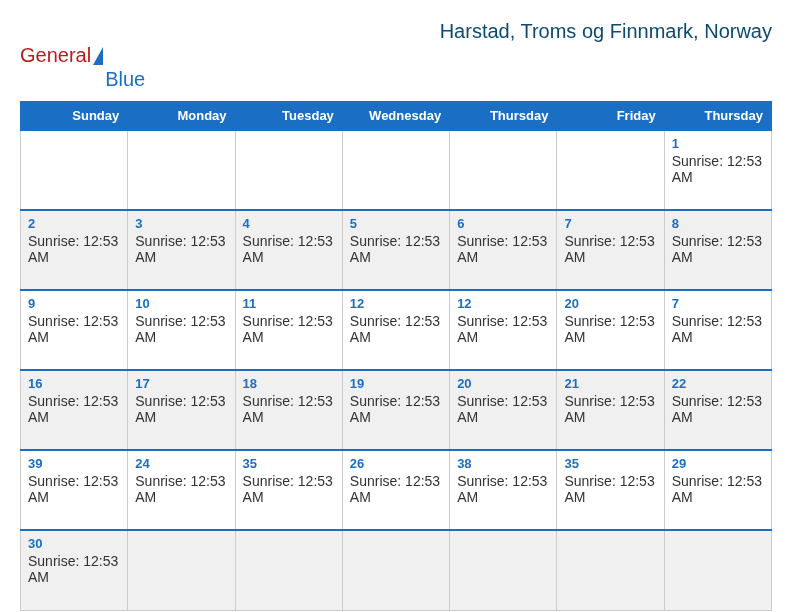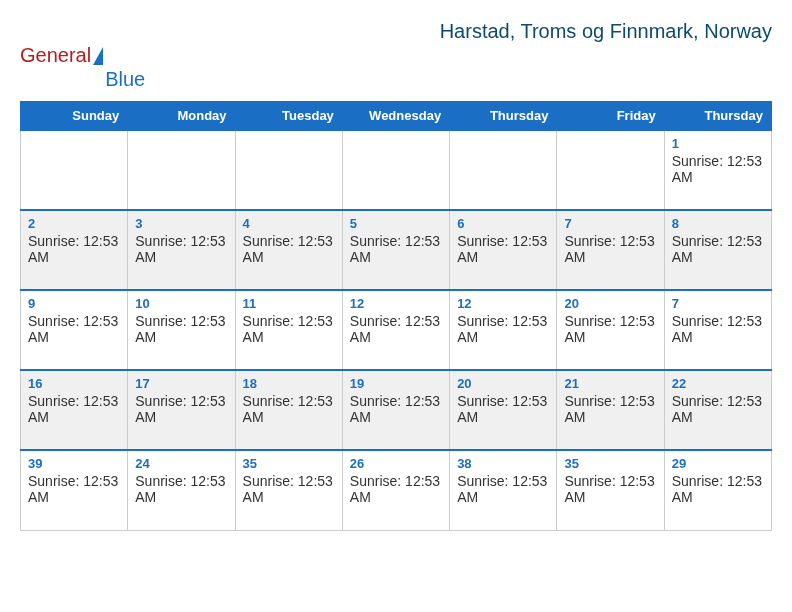--- a/index.html
+++ b/index.html
@@ -172,14 +172,23 @@
       </tr>
       <tr>
         <td><span class="day-number">39</span><span class="sunrise-text">Sunrise: 12:53 AM</span></td>
         <td><span class="day-number">24</span><span class="sunrise-text">Sunrise: 12:53 AM</span></td>
         <td><span class="day-number">35</span><span class="sunrise-text">Sunrise: 12:53 AM</span></td>
         <td><span class="day-number">26</span><span class="sunrise-text">Sunrise: 12:53 AM</span></td>
         <td><span class="day-number">38</span><span class="sunrise-text">Sunrise: 12:53 AM</span></td>
         <td><span class="day-number">35</span><span class="sunrise-text">Sunrise: 12:53 AM</span></td>
         <td><span class="day-number">29</span><span class="sunrise-text">Sunrise: 12:53 AM</span></td>
       </tr>
+      <tr class="last-row">
+        <td><span class="day-number">30</span><span class="sunrise-text">Sunrise: 12:53 AM</span></td>
+        <td class="empty-cell"></td>
+        <td class="empty-cell"></td>
+        <td class="empty-cell"></td>
+        <td class="empty-cell"></td>
+        <td class="empty-cell"></td>
+        <td class="empty-cell"></td>
+      </tr>
     </tbody>
 </table>
 
 </body></html>

